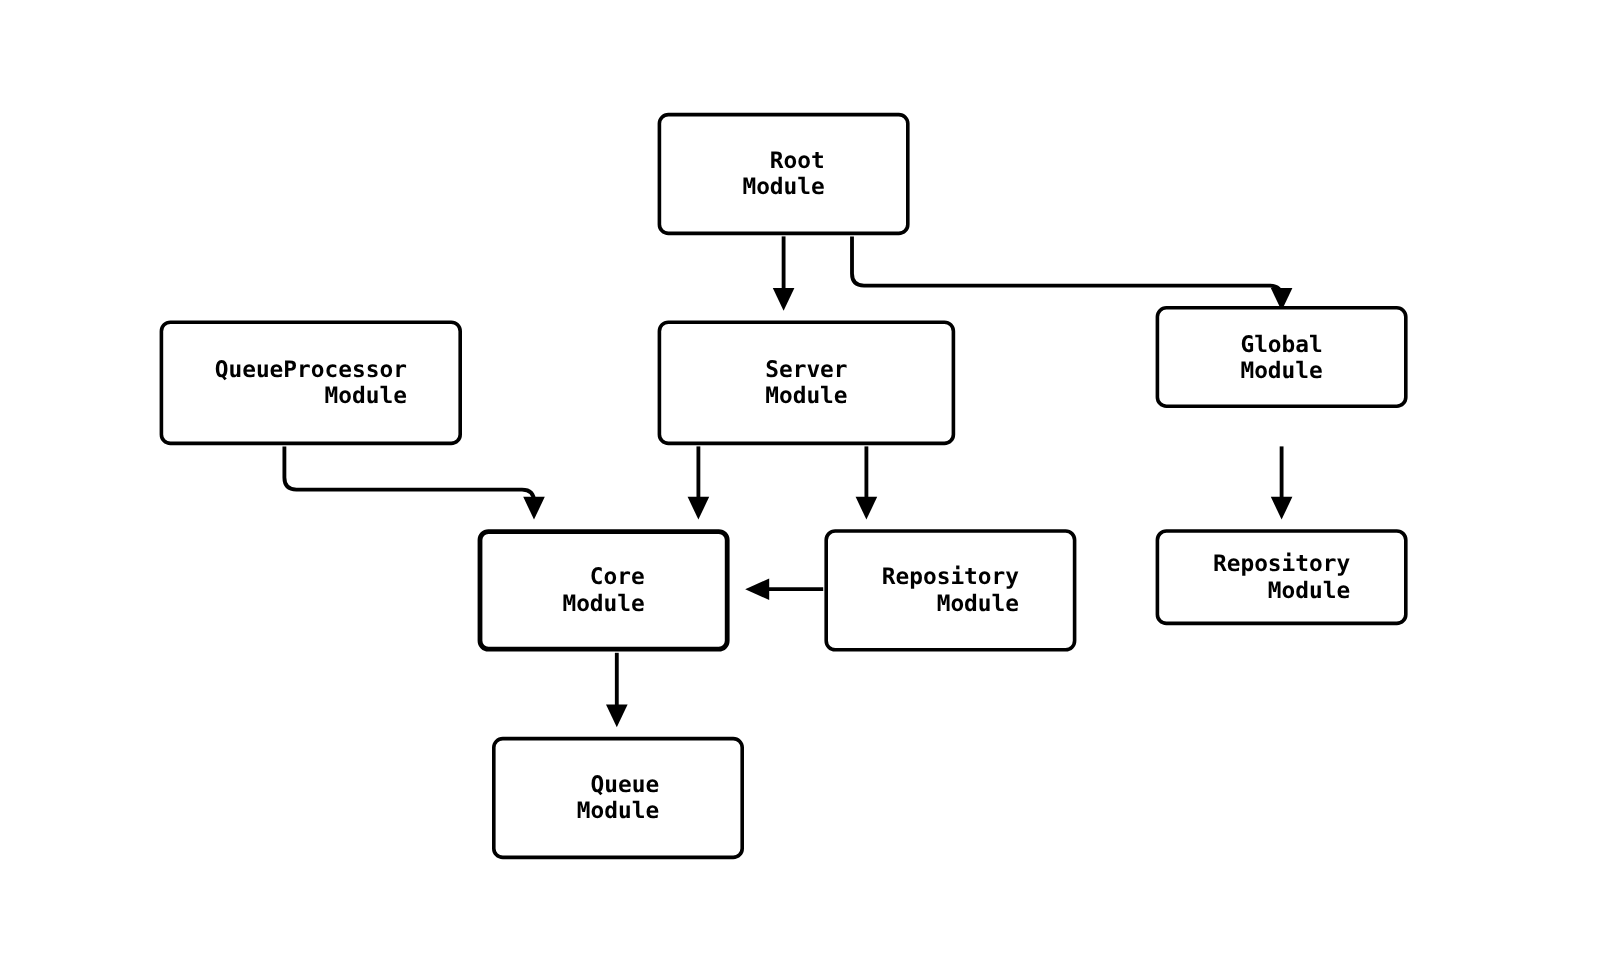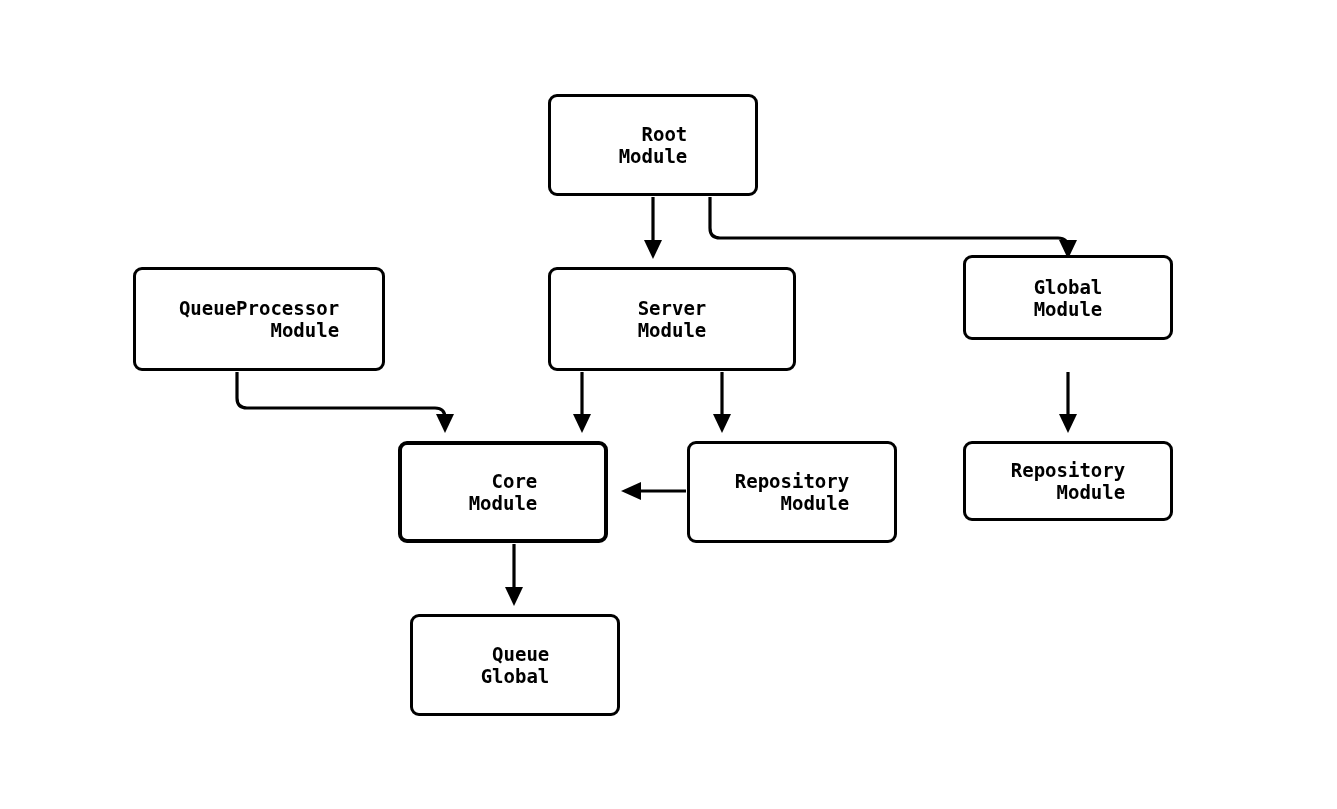--- a/index.html
+++ b/index.html
@@ -125,16 +125,16 @@
 Module</span>
   </div>
 
   <div class="node" style="left:963px; top:441px; width:210px; height:80px; border-width:3px;">
     <span class="label">Repository
 Module</span>
   </div>
 
   <div class="node" style="left:410px; top:614px; width:210px; height:102px; border-width:3px;">
     <span class="label">Queue
-Global</span>
+Module</span>
   </div>
 
 </div>
 
 </body></html>

